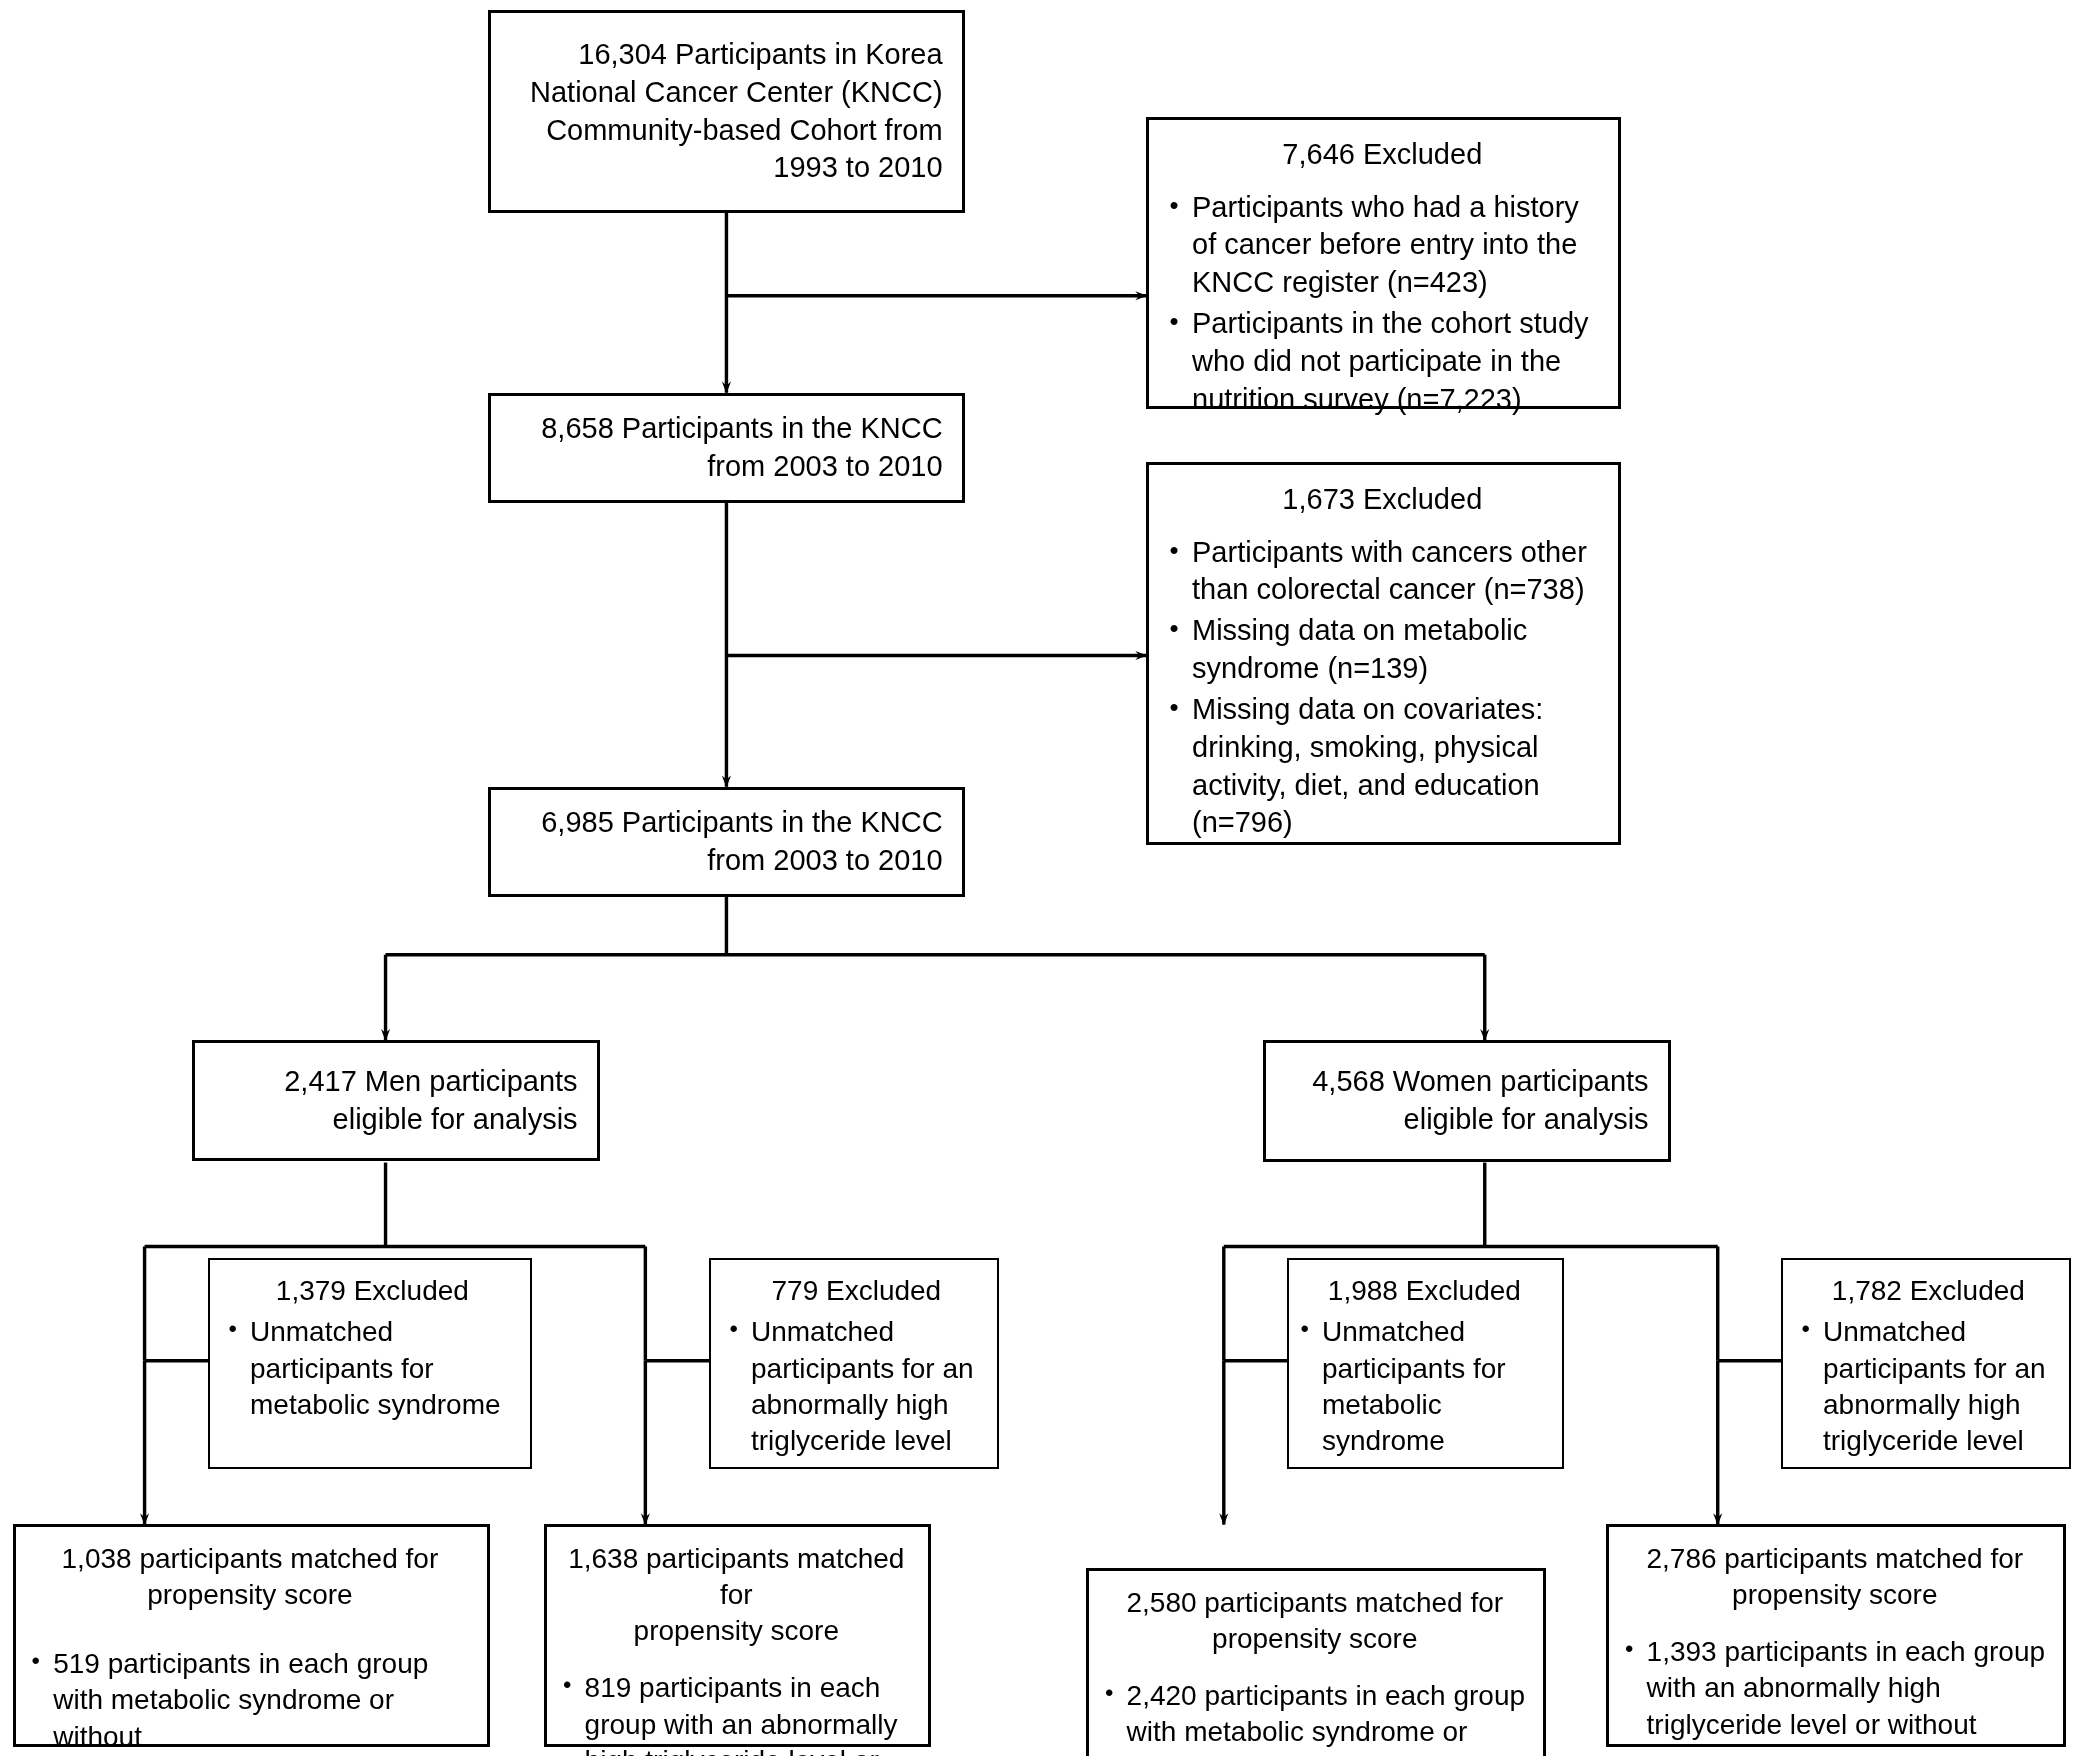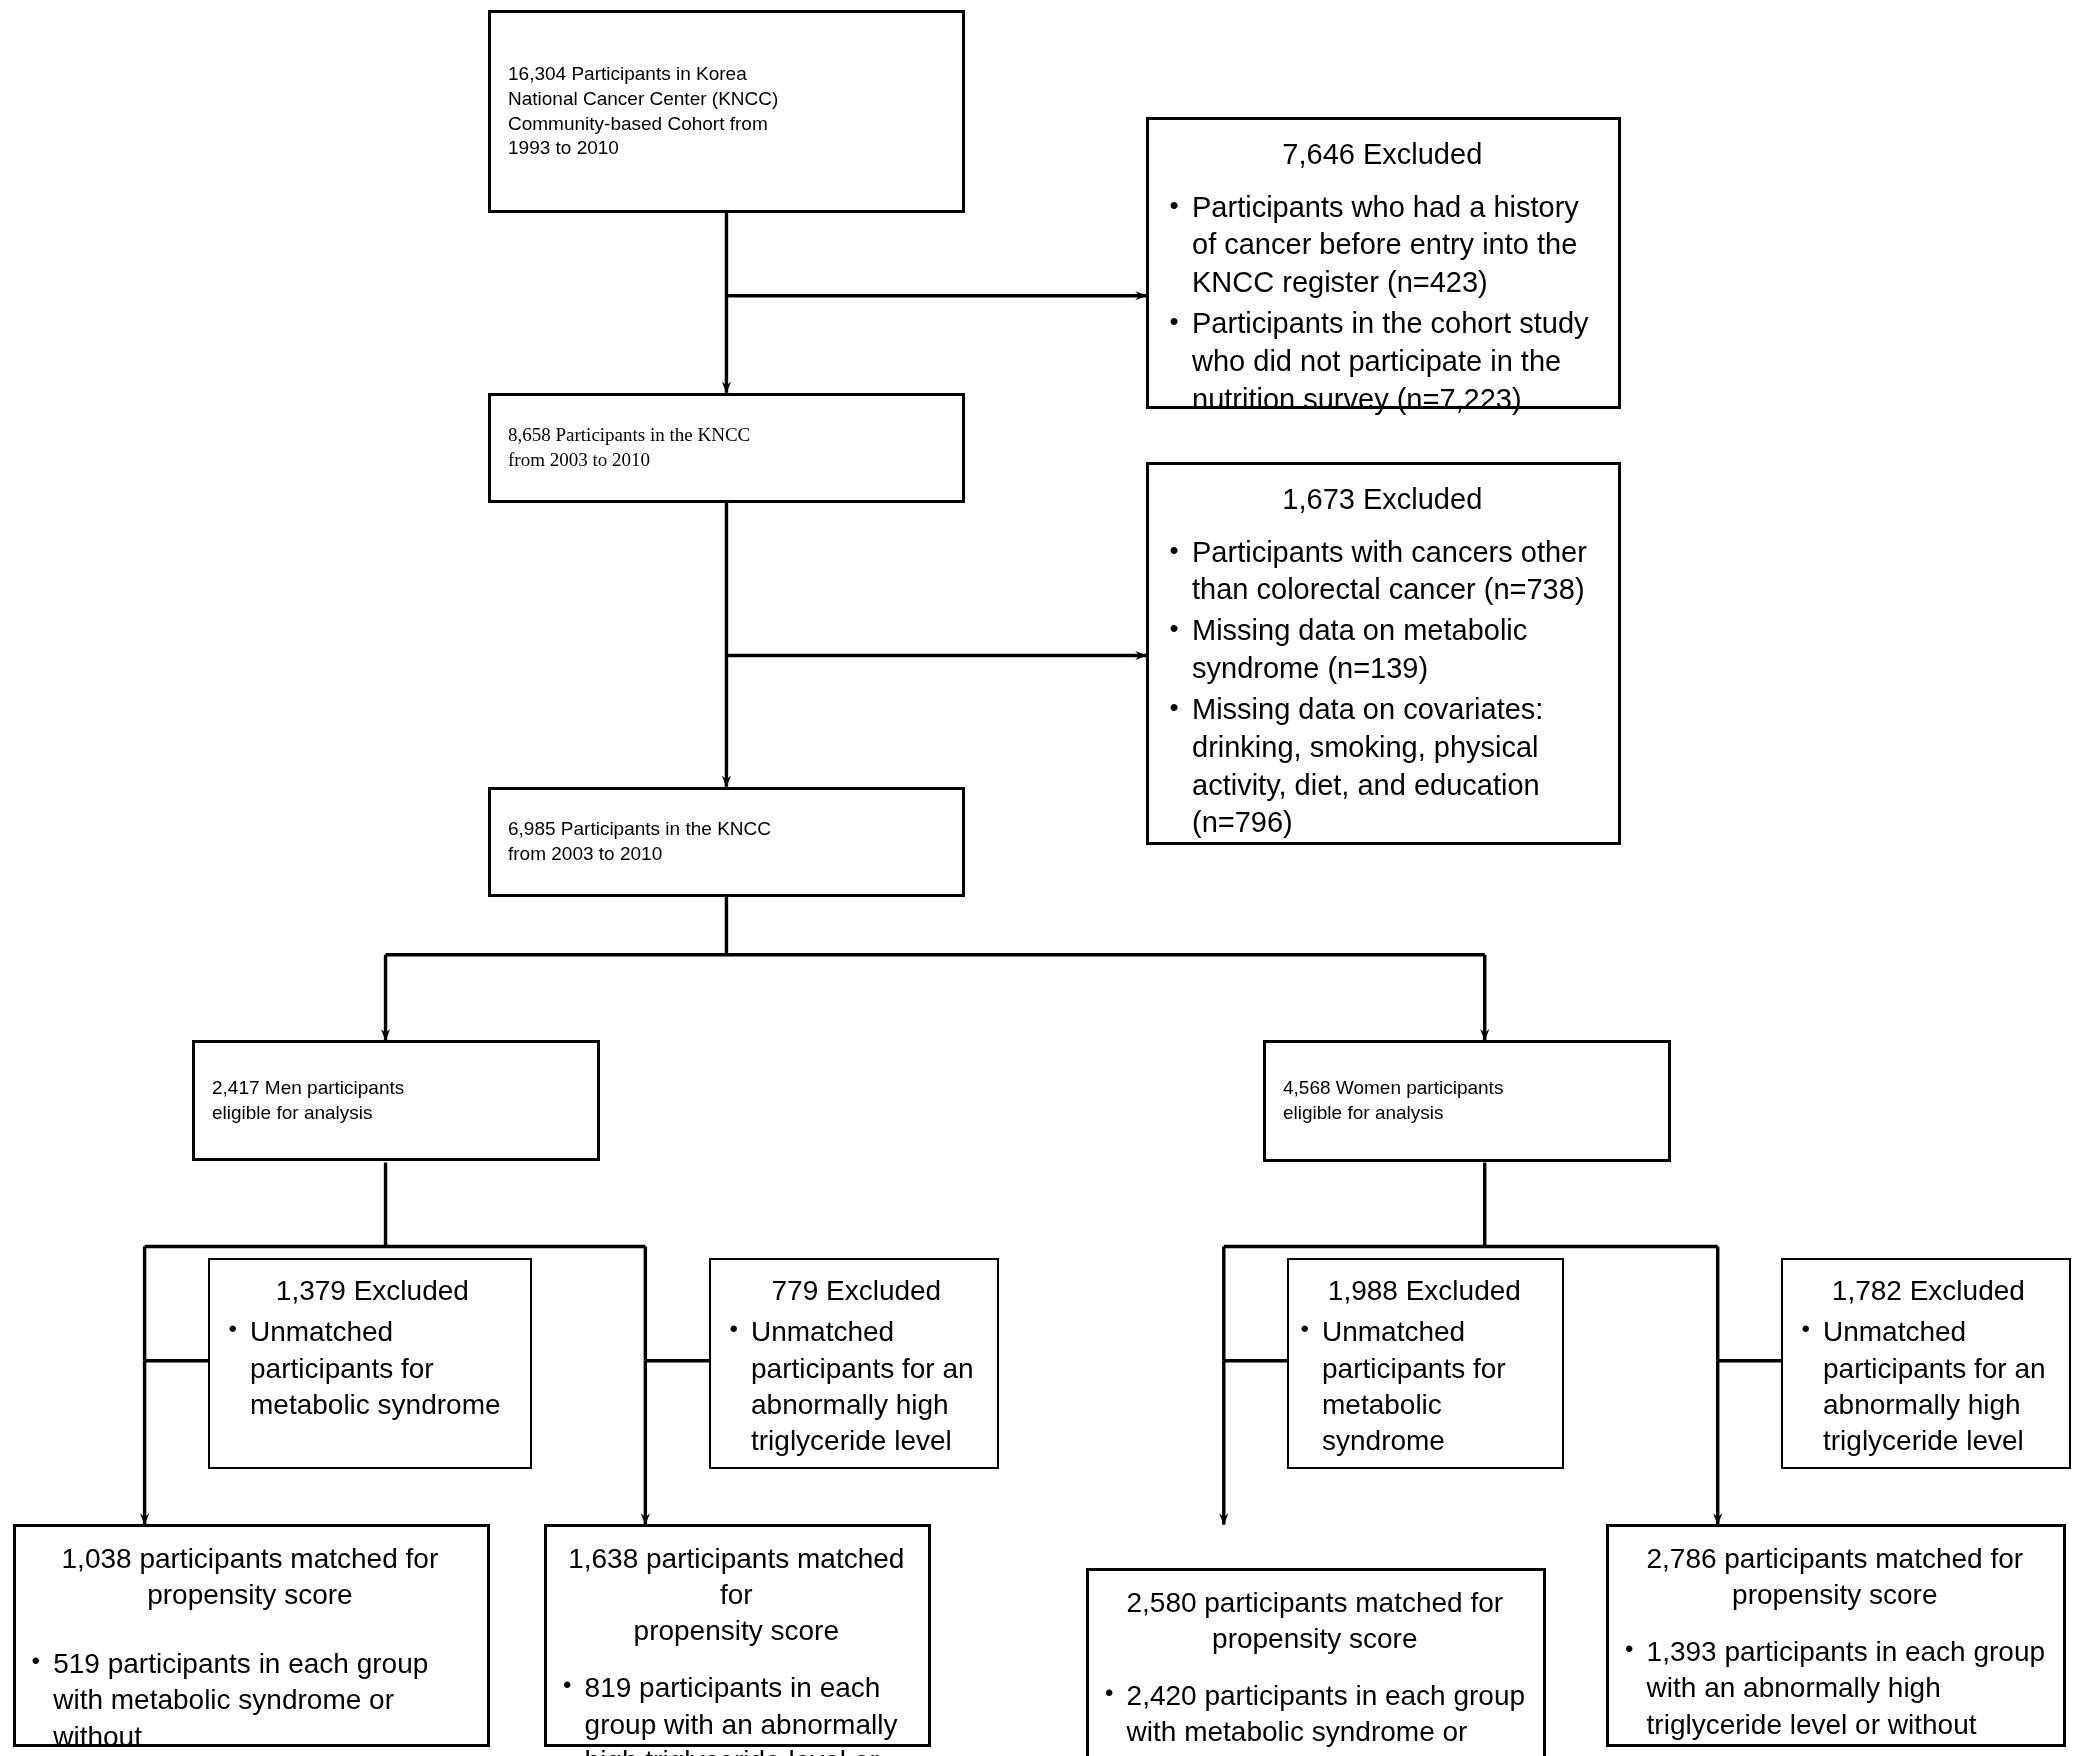--- a/index.html
+++ b/index.html
@@ -2,21 +2,21 @@
 <html style="font-size:9px"><head>
 <meta charset="utf-8">
 <style>
   html,body{margin:0;padding:0;background:#ffffff;}
   body{font-family:"Liberation Sans","DejaVu Sans",sans-serif;color:#000;}
   #stage{position:relative;width:2077px;height:1757px;background:#fff;overflow:hidden;}
   #wires{position:absolute;left:0;top:0;width:2077px;height:1757px;pointer-events:none;}
   .node{position:absolute;box-sizing:border-box;border:3.4px solid #000;background:#fff;}
   .node .inner{position:absolute;left:0;top:0;width:100%;height:100%;
     display:flex;flex-direction:column;justify-content:center;box-sizing:border-box;}
-  .ttl{font-size:19px;line-height:1.30;text-align:left;white-space:pre-line;}
+  .ttl{font-size:29px;line-height:1.30;text-align:right;white-space:pre-line;}
   .ttl-s{font-size:28px;line-height:1.30;text-align:center;white-space:pre-line;}
   .hdr{font-size:29px;line-height:1.30;text-align:center;margin-bottom:15px;}
   .hdr-s{font-size:28px;line-height:1.28;text-align:center;margin-bottom:5.7px;}
   ul.bl{list-style:none;margin:0;padding:0;}
   ul.bl li{position:relative;font-size:29px;line-height:1.30;padding-left:26px;
            margin-bottom:3.4px;text-align:left;}
   ul.bl li:last-child{margin-bottom:0;}
   ul.bl li:before{content:"\2022";position:absolute;left:3.4px;top:-1.1px;font-size:26px;line-height:1.34;}
   ul.bl.sm li{font-size:28px;line-height:1.30;padding-left:25px;}
   ul.bl.sm li:before{font-size:24px;}
@@ -86,21 +86,21 @@
   <div class="node" style="left:1146px;top:117px;width:475px;height:292px;">
     <div class="inner pad-a" style="justify-content:flex-start;">
       <div class="hdr">7,646 Excluded</div>
       <ul class="bl">
         <li>Participants who had a history of cancer before entry into the KNCC register (n=423)</li>
         <li>Participants in the cohort study who did not participate in the nutrition survey (n=7,223)</li>
       </ul>
     </div>
   </div>
 
-  <div class="node" style="left:488px;top:393px;width:477px;height:110px;font-family:Liberation Serif, serif;">
+  <div class="node" style="left:488px;top:393px;width:477px;height:110px;">
     <div class="inner pad-a">
       <div class="ttl">8,658 Participants in the KNCC
 from 2003 to 2010</div>
     </div>
   </div>
 
   <div class="node" style="left:1146px;top:462px;width:475px;height:383px;">
     <div class="inner pad-a" style="justify-content:flex-start;">
       <div class="hdr">1,673 Excluded</div>
       <ul class="bl">

